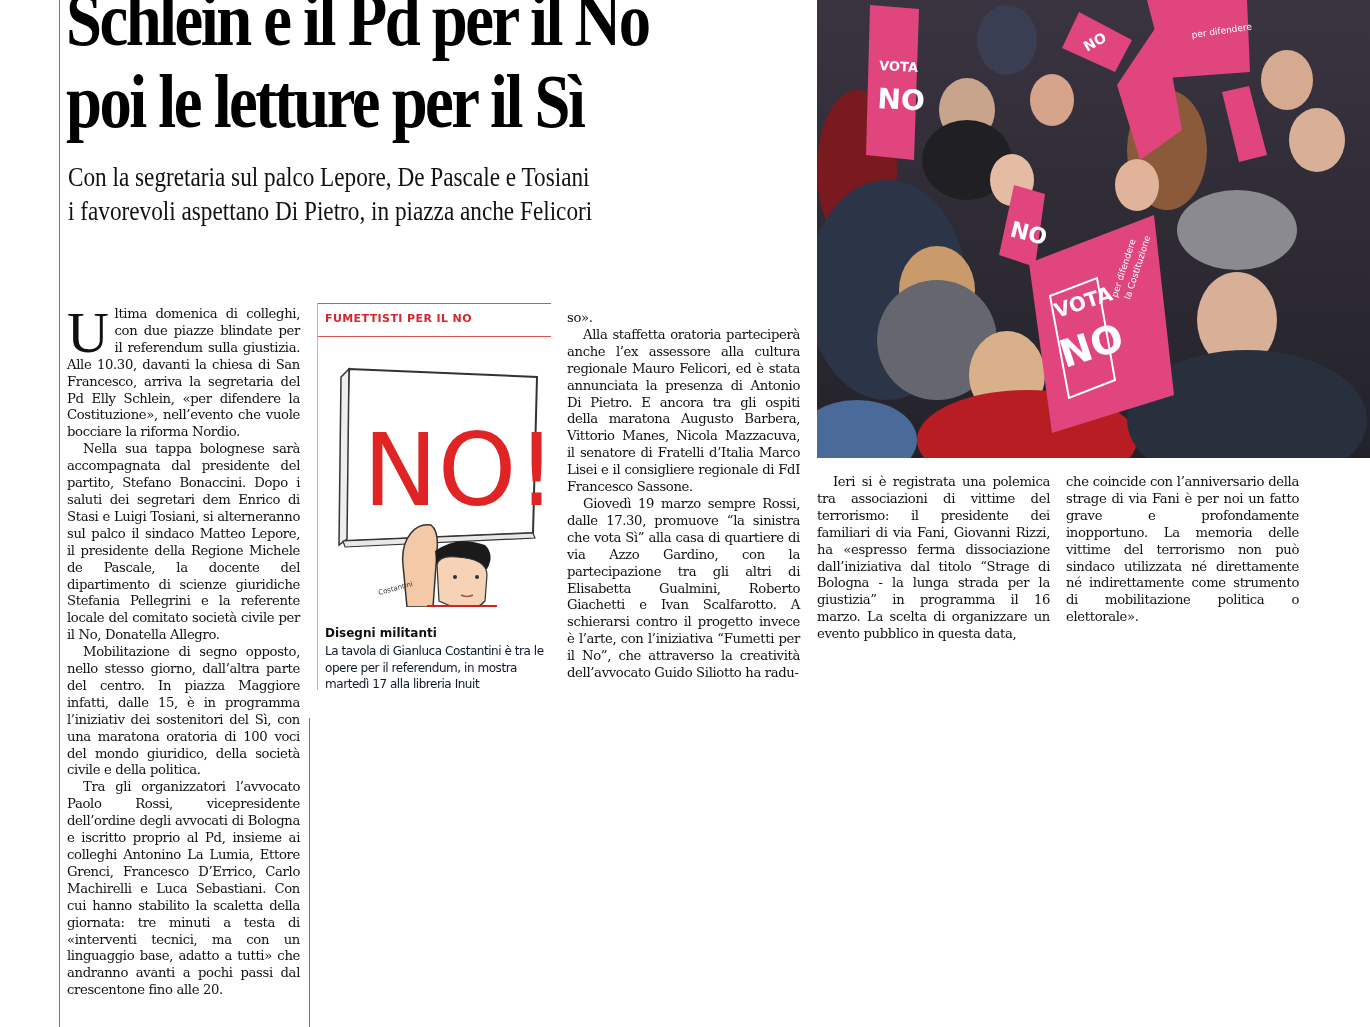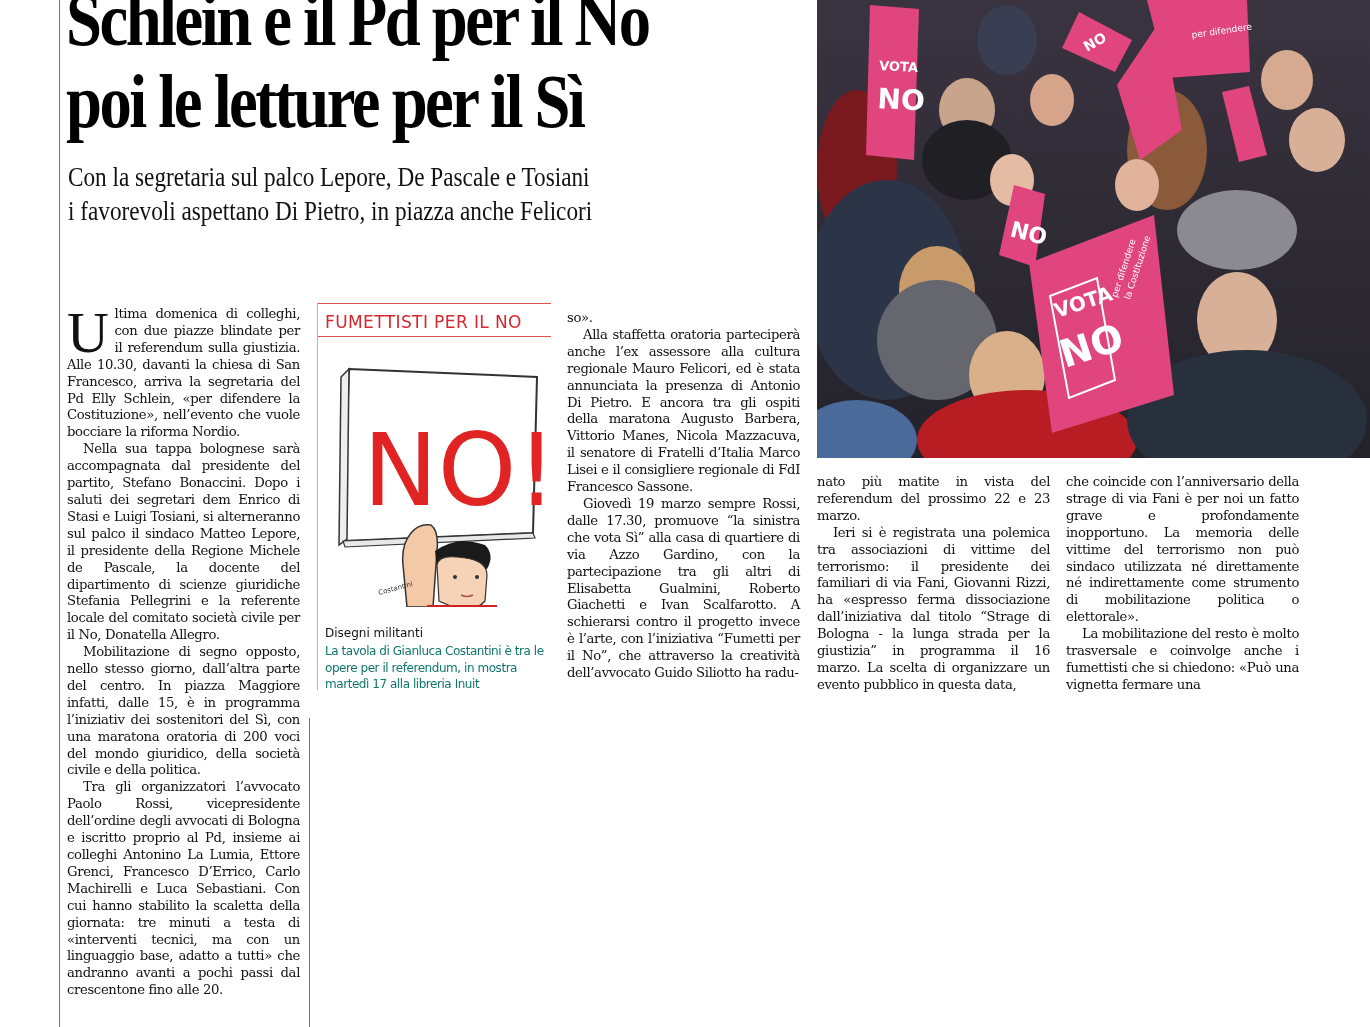--- a/index.html
+++ b/index.html
@@ -37,30 +37,30 @@
     float: left; font-family: "Liberation Serif", serif; font-size: 58px; line-height: 46px;
     margin: 4px 6px 0 0; color: #111;
   }
 
   .sidebar-box { position: absolute; left: 317px; top: 303px; width: 234px; height: 387px; }
   .sb-rule-top { position: absolute; left: 0; top: 0; width: 234px; height: 1px; background: #d9534f; }
   .sb-rule-mid { position: absolute; left: 0; top: 33px; width: 234px; height: 1px; background: #d9534f; }
   .sb-rule-left { position: absolute; left: 0; top: 0; width: 1px; height: 387px; background: #e8a0a0; }
   .sb-kicker {
     position: absolute; left: 8px; top: 9px; color: #d7262d;
-    font-family: "DejaVu Sans", sans-serif; font-weight: normal; font-size: 17px; letter-spacing: 0.4px; text-align: right;
+    font-family: "DejaVu Sans", sans-serif; font-weight: bold; font-size: 11px; letter-spacing: 0.4px; text-align: right;
   }
   .sb-illus { position: absolute; left: 10px; top: 52px; width: 220px; height: 252px; }
   .sb-caption-title {
     position: absolute; left: 8px; top: 323px;
-    font-family: "DejaVu Sans", sans-serif; font-weight: normal; font-size: 12px; color: #111;
+    font-family: "DejaVu Sans", sans-serif; font-weight: bold; font-size: 12px; color: #111;
   }
   .sb-caption-body {
     position: absolute; left: 8px; top: 340px; width: 230px;
-    font-family: "DejaVu Sans", sans-serif; font-size: 12px; line-height: 16.5px; color: #0f766e;
+    font-family: "DejaVu Sans", sans-serif; font-size: 12px; line-height: 16.5px; color: #0f172a;
     letter-spacing: -0.45px;
   }
 
   .photo { position: absolute; left: 817px; top: 0; width: 553px; height: 458px; overflow: hidden; background: #2b2830; }
 </style>
 </head>
 <body>
 
 <div class="rule-left"></div>
 <div class="rule-bottom"></div>
@@ -71,21 +71,21 @@
 </div>
 
 <div class="subhead">
   <div>Con la segretaria sul palco Lepore, De Pascale e Tosiani</div>
   <div>i favorevoli aspettano Di Pietro, in piazza anche Felicori</div>
 </div>
 
 <div class="col col1">
   <p class="noindent"><span class="dropcap">U</span><span>ltima domenica di colleghi, con due piazze blindate per il referendum sulla giustizia. Alle 10.30, davanti la chiesa di San Francesco, arriva la segretaria del Pd Elly Schlein, «per difendere la Costituzione», nell’evento che vuole bocciare la riforma Nordio.</span></p>
   <p>Nella sua tappa bolognese sarà accompagnata dal presidente del partito, Stefano Bonaccini. Dopo i saluti dei segretari dem Enrico di Stasi e Luigi Tosiani, si alterneranno sul palco il sindaco Matteo Lepore, il presidente della Regione Michele de Pascale, la docente del dipartimento di scienze giuridiche Stefania Pellegrini e la referente locale del comitato società civile per il No, Donatella Allegro.</p>
-  <p>Mobilitazione di segno opposto, nello stesso giorno, dall’altra parte del centro. In piazza Maggiore infatti, dalle 15, è in programma l’iniziativ dei sostenitori del Sì, con una maratona oratoria di 200 voci del mondo giuridico, della società civile e della politica.</p>
+  <p>Mobilitazione di segno opposto, nello stesso giorno, dall’altra parte del centro. In piazza Maggiore infatti, dalle 15, è in programma l’iniziativ dei sostenitori del Sì, con una maratona oratoria di 100 voci del mondo giuridico, della società civile e della politica.</p>
   <p>Tra gli organizzatori l’avvocato Paolo Rossi, vicepresidente dell’ordine degli avvocati di Bologna e iscritto proprio al Pd, insieme ai colleghi Antonino La Lumia, Ettore Grenci, Francesco D’Errico, Carlo Machirelli e Luca Sebastiani. Con cui hanno stabilito la scaletta della giornata: tre minuti a testa di «interventi tecnici, ma con un linguaggio base, adatto a tutti» che andranno avanti a pochi passi dal crescentone fino alle 20.</p>
 </div>
 
 <div class="sidebar-box">
   <div class="sb-rule-top"></div>
   <div class="sb-rule-mid"></div>
   <div class="sb-rule-left"></div>
   <div class="sb-kicker">FUMETTISTI PER IL NO</div>
 
   <svg class="sb-illus" viewBox="0 0 220 252" xmlns="http://www.w3.org/2000/svg">
@@ -114,27 +114,25 @@
   <div class="sb-caption-body">La tavola di Gianluca Costantini è tra le opere per il referendum, in mostra martedì 17 alla libreria Inuit</div>
 </div>
 
 <div class="col col3">
   <p class="noindent">so».</p>
   <p>Alla staffetta oratoria parteciperà anche l’ex assessore alla cultura regionale Mauro Felicori, ed è stata annunciata la presenza di Antonio Di Pietro. E ancora tra gli ospiti della maratona Augusto Barbera, Vittorio Manes, Nicola Mazzacuva, il senatore di Fratelli d’Italia Marco Lisei e il consigliere regionale di FdI Francesco Sassone.</p>
   <p>Giovedì 19 marzo sempre Rossi, dalle 17.30, promuove “la sinistra che vota Sì” alla casa di quartiere di via Azzo Gardino, con la partecipazione tra gli altri di Elisabetta Gualmini, Roberto Giachetti e Ivan Scalfarotto. A schierarsi contro il progetto invece è l’arte, con l’iniziativa “Fumetti per il No”, che attraverso la creatività dell’avvocato Guido Siliotto ha radu-</p>
 </div>
 
 <div class="col col4">
-  <p class="noindent">nato più matite in vista del referendum del prossimo 22 e 23 marzo.</p>
   <p>Ieri si è registrata una polemica tra associazioni di vittime del terrorismo: il presidente dei familiari di via Fani, Giovanni Rizzi, ha «espresso ferma dissociazione dall’iniziativa dal titolo “Strage di Bologna - la lunga strada per la giustizia” in programma il 16 marzo. La scelta di organizzare un evento pubblico in questa data,</p>
 </div>
 
 <div class="col col5">
   <p class="noindent">che coincide con l’anniversario della strage di via Fani è per noi un fatto grave e profondamente inopportuno. La memoria delle vittime del terrorismo non può sindaco utilizzata né direttamente né indirettamente come strumento di mobilitazione politica o elettorale».</p>
-  <p>La mobilitazione del resto è molto trasversale e coinvolge anche i fumettisti che si chiedono: «Può una vignetta fermare una</p>
 </div>
 
 <div class="photo">
   <svg width="553" height="458" viewBox="0 0 553 458" xmlns="http://www.w3.org/2000/svg">
     <defs>
       <linearGradient id="bg" x1="0" y1="0" x2="0" y2="1">
         <stop offset="0" stop-color="#3a3440"></stop>
         <stop offset="1" stop-color="#23222a"></stop>
       </linearGradient>
     </defs>

